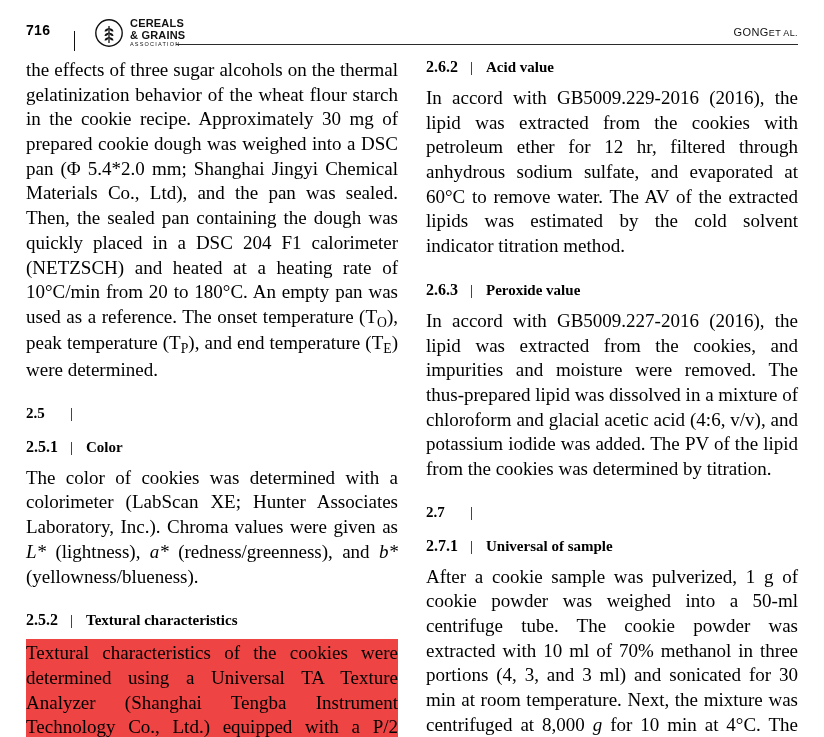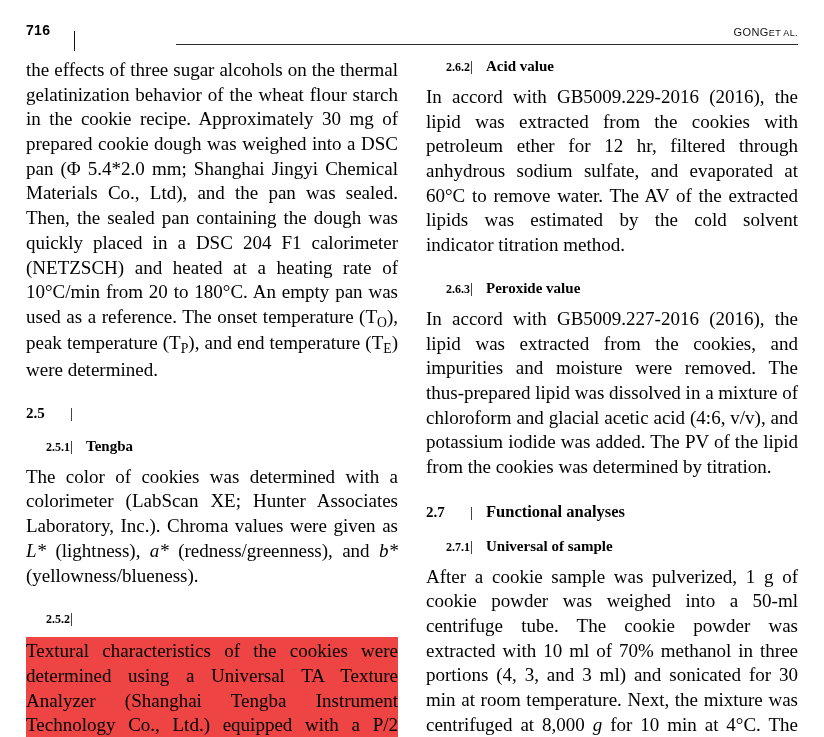--- a/index.html
+++ b/index.html
@@ -132,21 +132,21 @@
   }
   .sec .bar {
     width: 16px;
     flex: none;
     font-size: 15px;
     font-weight: normal;
   }
   .sec .title {
     font-size: 16.5px;
   }
-  .sec.lvl3 .num { width: 44px; font-size: 12px; text-align: right; }
+  .sec.lvl3 .num { width: 44px; font-size: 16px; }
   .sec.lvl3 .title { font-size: 15px; }
 
   .sec.tight { margin-top: 16px; }
   .sec.first { margin-top: 0; }
 
   sub { font-size: 0.72em; vertical-align: -0.28em; }
   .ital { font-style: italic; }
   p.highlighted {
     background: #ef4444;
     padding: 2px 0 1px 0;
@@ -154,46 +154,66 @@
 </style>
 </head>
 <body>
 
 <div class="page">
 
   <div class="running-head">
     <div class="folio">716</div>
     <div class="head-rule"></div>
 
+    <div class="logo-wrap">
+      <div class="logo-mark">
+        <svg width="30" height="30" viewBox="0 0 30 30">
+          <circle cx="15" cy="15" r="13.2" fill="none" stroke="#111" stroke-width="1.4"></circle>
+          <path d="M15 25 L15 8" stroke="#111" stroke-width="1.3" fill="none"></path>
+          <path d="M15 10 q-4 0.5 -4.5 3.4 q3.6 0.6 4.5 -3.4 Z" fill="#111"></path>
+          <path d="M15 10 q4 0.5 4.5 3.4 q-3.6 0.6 -4.5 -3.4 Z" fill="#111"></path>
+          <path d="M15 14.5 q-4 0.5 -4.5 3.4 q3.6 0.6 4.5 -3.4 Z" fill="#111"></path>
+          <path d="M15 14.5 q4 0.5 4.5 3.4 q-3.6 0.6 -4.5 -3.4 Z" fill="#111"></path>
+          <path d="M15 19 q-4 0.5 -4.5 3.4 q3.6 0.6 4.5 -3.4 Z" fill="#111"></path>
+          <path d="M15 19 q4 0.5 4.5 3.4 q-3.6 0.6 -4.5 -3.4 Z" fill="#111"></path>
+        </svg>
+      </div>
+      <div class="logo-text">
+        <div class="logo-line1">CEREALS</div>
+        <div class="logo-line2">&amp; GRAINS</div>
+        <div class="logo-line3">ASSOCIATION</div>
+      </div>
+    </div>
 
     <div class="head-line"></div>
 
     <div class="authors"><span>GONG</span><span class="small-caps">ET AL.</span></div>
   </div>
 
   <div class="col col-left">
 
     <p class="body"><span>the effects of three sugar alcohols on the thermal gelatinization behavior of the wheat flour starch in the cookie recipe. Approximately 30 mg of prepared cookie dough was weighed into a DSC pan (Φ 5.4*2.0 mm; Shanghai Jingyi Chemical Materials Co., Ltd), and the pan was sealed. Then, the sealed pan containing the dough was quickly placed in a DSC 204 F1 calorimeter (NETZSCH) and heated at a heating rate of 10°C/min from 20 to 180°C. An empty pan was used as a reference. The onset temperature (T</span><sub>O</sub><span>), peak temperature (T</span><sub>P</sub><span>), and end temperature (T</span><sub>E</sub><span>) were determined.</span></p>
 
     <div class="sec">
       <span class="num">2.5</span>
       <span class="bar">|</span>
     </div>
 
     <div class="sec lvl3 tight">
       <span class="num">2.5.1</span>
       <span class="bar">|</span>
-      <span class="title">Tengba</span>
+      <span class="title">Color</span>
     </div>
 
     <p class="body"><span>The color of cookies was determined with a colorimeter (LabScan XE; Hunter Associates Laboratory, Inc.). Chroma values were given as </span><span class="ital">L*</span><span> (lightness), </span><span class="ital">a*</span><span> (redness/greenness), and </span><span class="ital">b*</span><span> (yellowness/blueness).</span></p>
 
     <div class="sec lvl3">
       <span class="num">2.5.2</span>
       <span class="bar">|</span>
+      <span class="title">Textural characteristics</span>
     </div>
 
     <p class="body highlighted">Textural characteristics of the cookies were determined using a Universal TA Texture Analyzer (Shanghai Tengba Instrument Technology Co., Ltd.) equipped with a P/2 cylindrical probe, according to the method described by Ou, Teng, El-Nezami, and Wang (2018). The basic single compression mode was used, and the strain level was 50% of the original height. Pretest speed was 2 mm/s, test speed was 1 mm/s, and post-test speed was 2 mm/s. Six repetitions were conducted. The hardness and brittleness of tested samples were recorded.</p>
 
   </div>
 
   <div class="col col-right">
 
     <div class="sec lvl3 first">
       <span class="num">2.6.2</span>
@@ -207,21 +227,20 @@
       <span class="num">2.6.3</span>
       <span class="bar">|</span>
       <span class="title">Peroxide value</span>
     </div>
 
     <p class="body">In accord with GB5009.227-2016 (2016), the lipid was extracted from the cookies, and impurities and moisture were removed. The thus-prepared lipid was dissolved in a mixture of chloroform and glacial acetic acid (4:6, v/v), and potassium iodide was added. The PV of the lipid from the cookies was determined by titration.</p>
 
     <div class="sec">
       <span class="num">2.7</span>
       <span class="bar">|</span>
-      <span class="title">Functional analyses</span>
     </div>
 
     <div class="sec lvl3 tight">
       <span class="num">2.7.1</span>
       <span class="bar">|</span>
       <span class="title">Universal of sample</span>
     </div>
 
     <p class="body"><span>After a cookie sample was pulverized, 1 g of cookie powder was weighed into a 50-ml centrifuge tube. The cookie powder was extracted with 10 ml of 70% methanol in three portions (4, 3, and 3 ml) and sonicated for 30 min at room temperature. Next, the mixture was centrifuged at 8,000 </span><span class="ital">g</span><span> for 10 min at 4°C. The supernatant was filtered using a 0.45-μm filter and carefully collected in a brown vial. The obtained extract was used for the determinations of antioxidant activity and α-amylase activity inhibition.</span></p>
 

